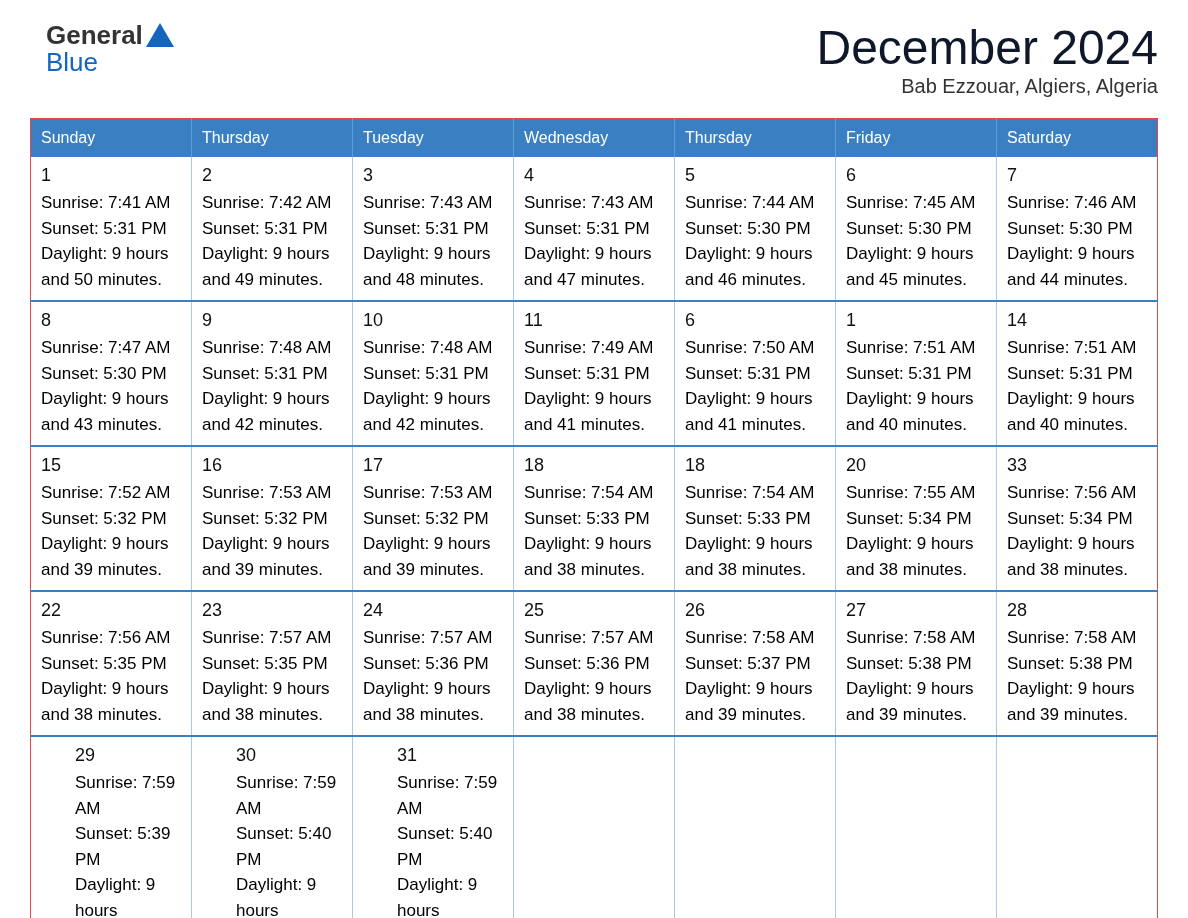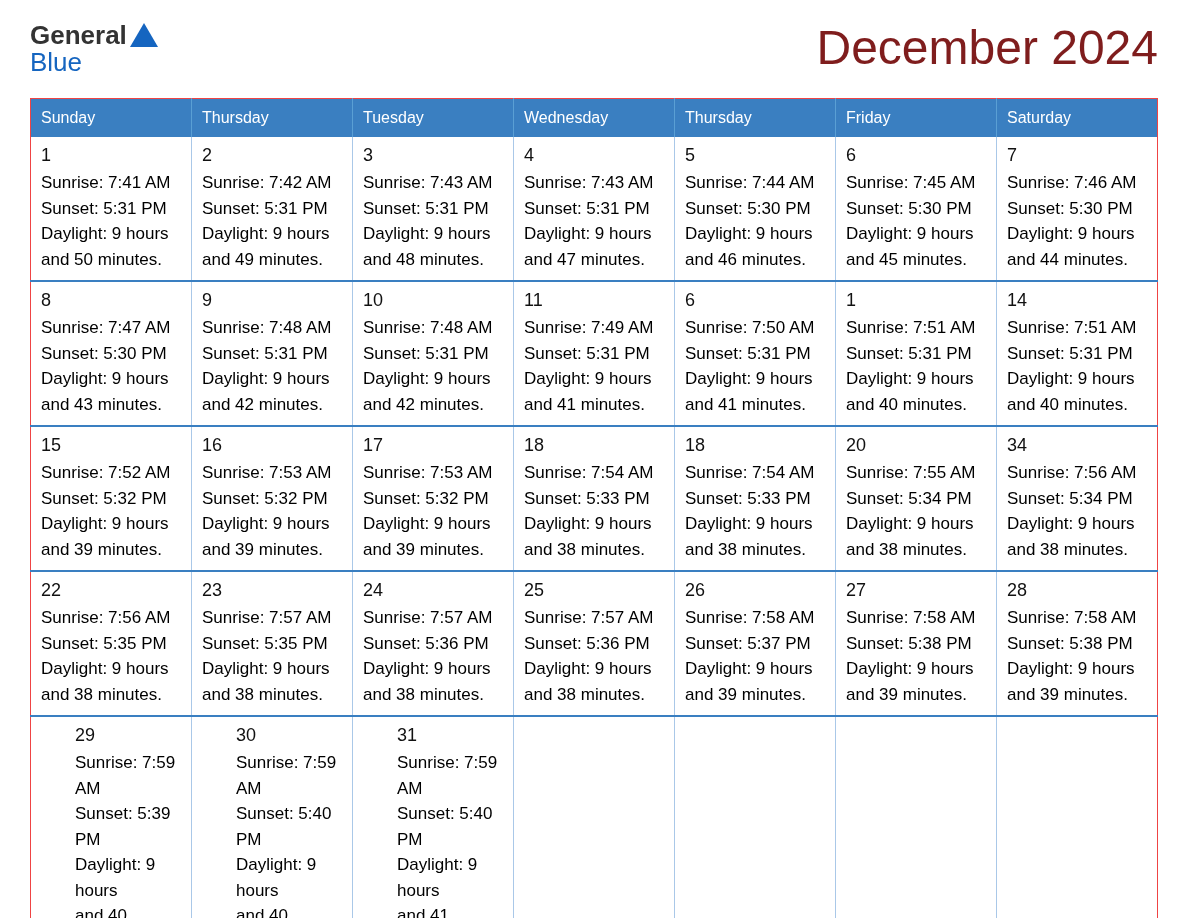--- a/index.html
+++ b/index.html
@@ -8,20 +8,21 @@
       background: #fff;
       padding: 20px 30px;
       width: 1188px;
       min-height: 918px;
     }
     .header {
       display: flex;
       justify-content: space-between;
       align-items: flex-start;
       margin-bottom: 20px;
+      margin-left: 16px;
     }
     .logo {
       display: flex;
       align-items: center;
     }
     .logo-text-general {
       font-size: 26px;
       font-weight: bold;
       color: #333;
     }
@@ -31,21 +32,21 @@
       align-items: flex-start;
     }
     .logo-row1 { display: flex; align-items: center; }
     .logo-row2 { color: #1565c0; font-size: 26px; font-weight: normal; margin-top: -4px; }
     .title-block {
       text-align: right;
     }
     .title-block h1 {
       font-size: 48px;
       font-weight: normal;
-      color: #7f1d1d;
+      color: #0f172a;
     }
     .title-block h2 {
       font-size: 20px;
       font-weight: normal;
       color: #333;
     }
     .calendar {
       width: 100%;
       border-collapse: collapse;
       border: 1px solid #ef4444;
@@ -98,20 +99,21 @@
         <span class="logo-text-general">General</span>
         <svg width="28" height="24" viewBox="0 0 28 24" style="margin-left:3px; margin-top:-2px;">
           <polygon points="0,24 14,0 28,24" fill="#1565c0"></polygon>
         </svg>
       </div>
       <div class="logo-row2">Blue</div>
     </div>
   </div>
   <div class="title-block">
     <h1>December 2024</h1>
+    <h2>Bab Ezzouar, Algiers, Algeria</h2>
   </div>
 </div>
 
 <table class="calendar">
   <thead>
     <tr>
     <th>Sunday</th>
         <th>Thursday</th>
         <th>Tuesday</th>
         <th>Wednesday</th>
@@ -280,21 +282,21 @@
       </td>
         <td>
         <span class="day-num">20</span>
         <div class="day-info">
           Sunrise: 7:55 AM<br>
           Sunset: 5:34 PM<br>
           Daylight: 9 hours<br>and 38 minutes.
         </div>
       </td>
         <td>
-        <span class="day-num">34</span>
+        <span class="day-num">33</span>
         <div class="day-info">
           Sunrise: 7:56 AM<br>
           Sunset: 5:34 PM<br>
           Daylight: 9 hours<br>and 38 minutes.
         </div>
       </td>
       </tr>
       <tr>
         <td>
         <span class="day-num">22</span>

